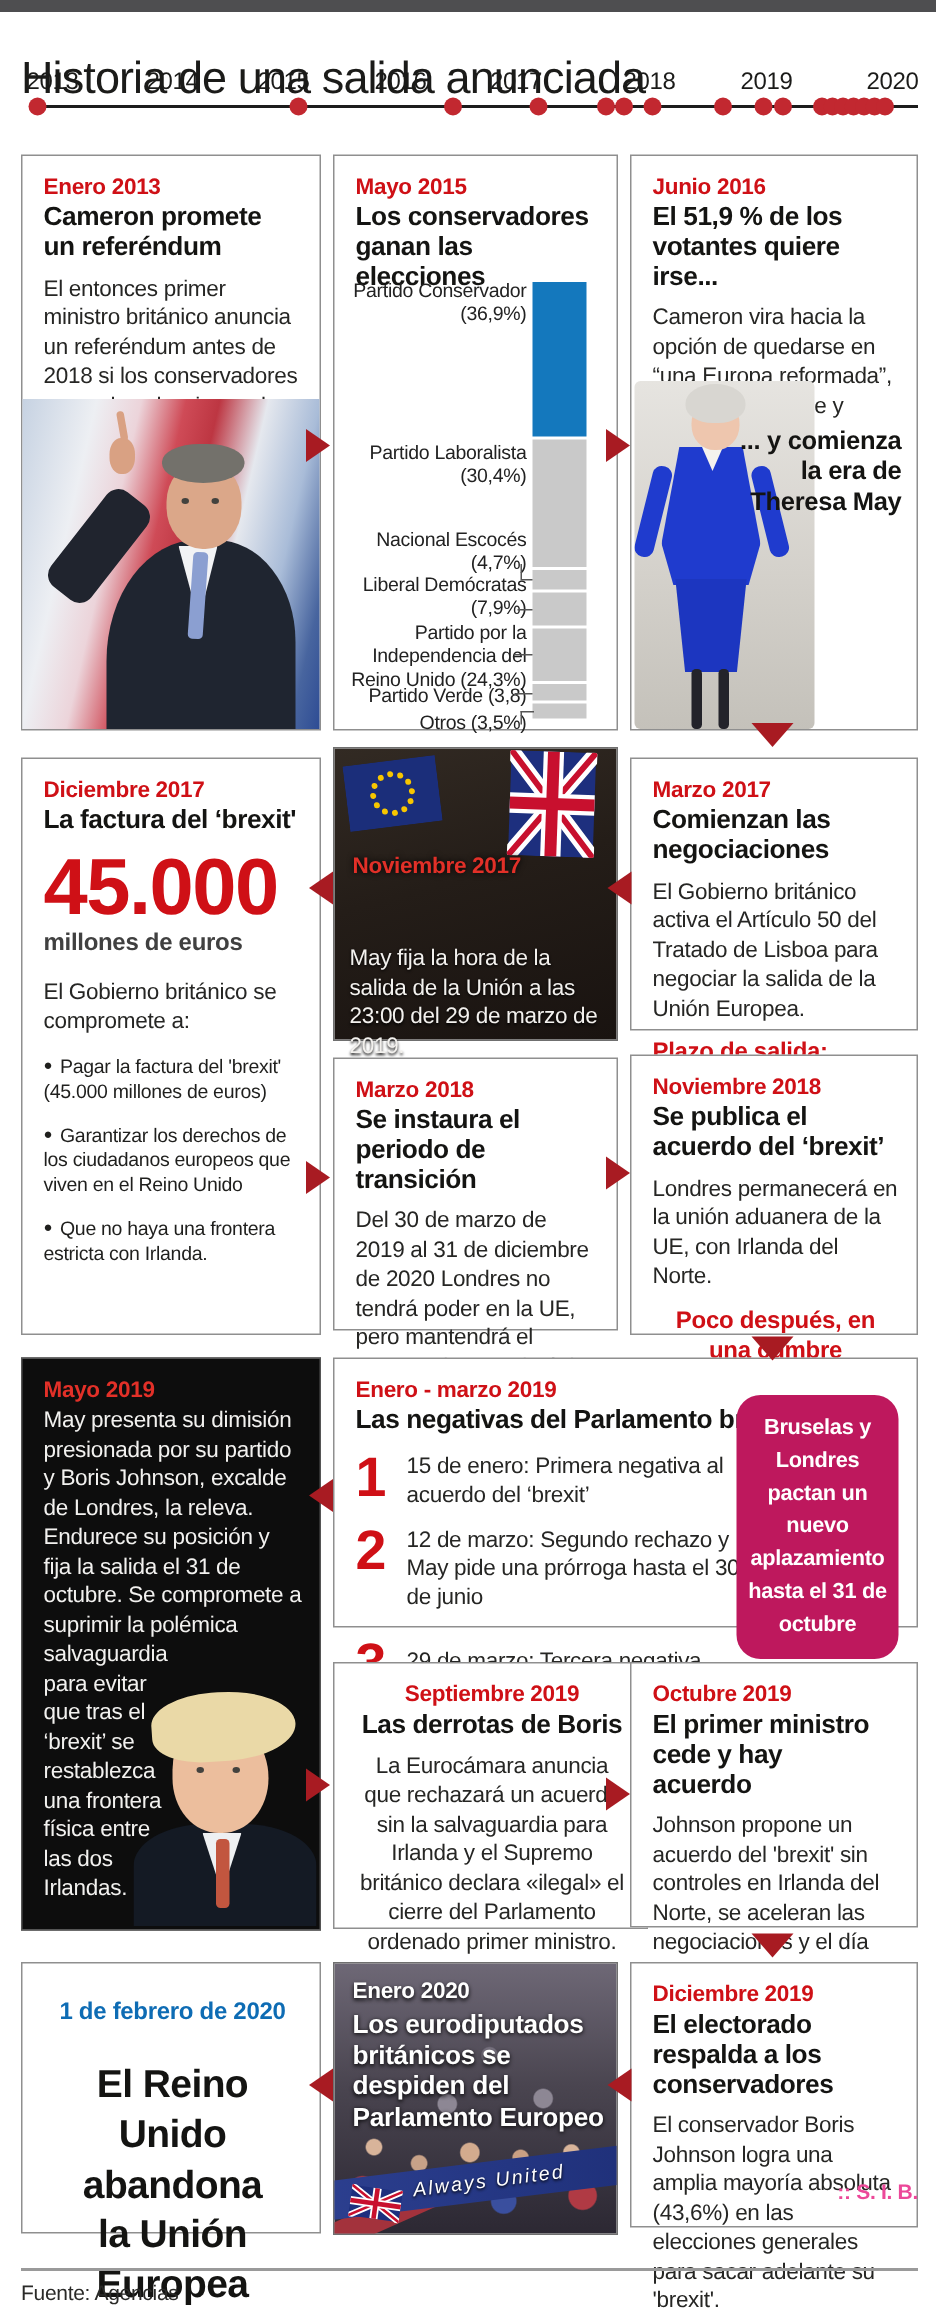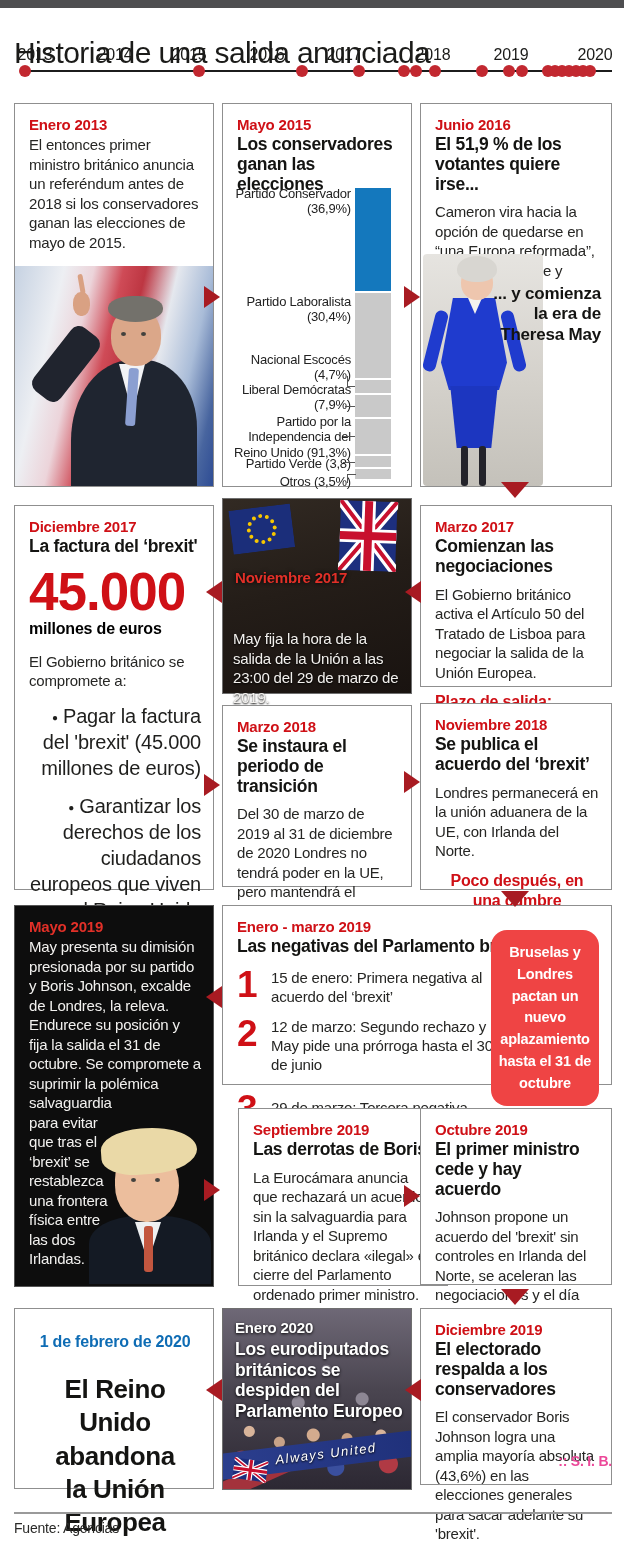--- a/index.html
+++ b/index.html
@@ -45,22 +45,22 @@
   .may-jacket{position:absolute;left:18px;top:44px;width:66px;height:92px;background:#1f3bce;clip-path:polygon(18% 0,82% 0,100% 70%,88% 100%,12% 100%,0 70%);}
   .may-blouse{position:absolute;left:45px;top:44px;width:14px;height:16px;background:#f4f2ee;clip-path:polygon(0 0,100% 0,50% 100%);}
   .may-arm-l{position:absolute;left:6px;top:56px;width:13px;height:62px;background:#1f3bce;transform:rotate(14deg);border-radius:6px;}
   .may-arm-r{position:absolute;left:84px;top:56px;width:13px;height:62px;background:#1f3bce;transform:rotate(-14deg);border-radius:6px;}
   .may-skirt{position:absolute;left:24px;top:132px;width:54px;height:62px;background:#1c36c0;clip-path:polygon(6% 0,94% 0,82% 100%,18% 100%);}
   .may-leg{position:absolute;top:192px;width:7px;height:40px;background:#23232a;border-radius:3px;}
   .b3-sub{position:absolute;right:10px;top:180px;width:126px;text-align:right;font-weight:bold;font-size:17px;line-height:1.2;color:#141412;}
   .b3-body2{position:absolute;right:8px;top:248px;width:118px;font-size:15px;line-height:1.3;color:#262624;}
   
   .bignum{color:#cf1016;font-weight:bold;font-size:53px;letter-spacing:-1px;line-height:1;margin:8px 0 0 0;}
-  .bigunit{color:#000000;font-weight:bold;font-size:16px;margin:2px 0 14px 0;}
-  .bullet{font-size:20px;line-height:1.3;margin:12px 0 0 0;text-align:right;}
+  .bigunit{color:#404040;font-weight:bold;font-size:16px;margin:2px 0 14px 0;}
+  .bullet{font-size:13px;line-height:1.3;margin:12px 0 0 0;}
   .bullet::before{content:"●\00a0\00a0";font-size:10px;position:relative;top:-2px;}
   
   .b5{background:linear-gradient(165deg,#322a23 0%,#241d18 45%,#191310 100%);border:1px solid #6f6f6f;padding-left:37px;}
   .b5 .date{color:#e23028;position:absolute;left:12px;top:68px;text-shadow:0 0 4px #000;}
   .b5-title{position:absolute;left:12px;top:88px;width:160px;font-weight:bold;font-size:17.5px;line-height:1.15;color:#fff;text-shadow:0 1px 3px #000;}
   .b5-body{position:absolute;left:10px;top:130px;width:172px;font-size:15px;line-height:1.3;color:#f3f1ee;text-shadow:0 1px 2px #000;}
   .flag-eu{position:absolute;left:8px;top:8px;transform:rotate(-7deg);}
   .flag-uk{position:absolute;right:14px;top:2px;transform:rotate(2deg);}
   
   .b9{background:#0d0d0d;border:1px solid #555;color:#fff;}
@@ -71,21 +71,21 @@
   .photo-boris{position:absolute;right:2px;bottom:2px;width:122px;height:158px;overflow:hidden;}
   .bj-hair{position:absolute;left:12px;top:2px;width:96px;height:46px;background:#ead9a7;border-radius:45% 55% 50% 40%;transform:rotate(-4deg);}
   .bj-face{position:absolute;left:26px;top:20px;width:64px;height:76px;background:#ecbe9d;border-radius:46% 54% 50% 50%;}
   .bj-suit{position:absolute;left:0;top:90px;width:122px;height:70px;background:#141a24;border-radius:40% 40% 0 0;}
   .bj-shirt{position:absolute;left:46px;top:96px;width:26px;height:40px;background:#eef0f2;clip-path:polygon(0 0,100% 0,50% 100%);}
   .bj-tie{position:absolute;left:55px;top:100px;width:9px;height:46px;background:#c2563f;border-radius:3px;}
   
   .negrow{display:flex;align-items:flex-start;margin-top:12px;width:258px;}
   .negnum{color:#cf1016;font-weight:bold;font-size:37px;line-height:0.85;width:34px;flex:0 0 34px;}
   .negtext{font-size:15px;line-height:1.25;color:#262624;}
-  .callout{position:absolute;right:12px;top:24px;width:96px;padding:12px 6px;background:#ef4444;border-radius:16px;
+  .callout{position:absolute;right:12px;top:24px;width:96px;padding:12px 6px;background:#be185d;border-radius:16px;
            color:#fff;font-weight:bold;font-size:14.5px;line-height:1.5;text-align:center;}
   
   .b13-date{color:#0e6cb4;font-weight:bold;font-size:16px;text-align:center;margin-top:14px;}
   .b13-title{font-weight:bold;font-size:26px;line-height:1.28;text-align:center;color:#141412;margin-top:22px;letter-spacing:-0.4px;}
   
   .b14{border:1px solid #6f6f6f;overflow:hidden;padding:0;
     background:
       radial-gradient(circle at 14% 68%,#d8b49a 0 5px,transparent 6px),
       radial-gradient(circle at 30% 74%,#c7a288 0 5px,transparent 6px),
       radial-gradient(circle at 48% 70%,#d3ab8e 0 6px,transparent 7px),
@@ -145,20 +145,21 @@
         <div class="tl-dot" style="left: 562px;"></div>
         <div class="tl-dot" style="left: 569px;"></div>
         <div class="tl-dot" style="left: 576px;"></div>
         <div class="tl-dot" style="left: 583px;"></div>
         <div class="tl-dot" style="left: 590px;"></div>
       </div>
   </div>
 
   <div class="box" style="left:14px;top:103px;width:200px;height:384px;">
     <p class="date">Enero 2013</p>
+    <p class="btitle" style="width:160px;">Cameron promete un referéndum</p>
     <p class="body">El entonces primer ministro británico anuncia un referéndum antes de 2018 si los conservadores ganan las elecciones de mayo de 2015.</p>
     <div class="photo-cameron">
       <div class="cam-sleeve"></div>
       <div class="cam-hand"></div>
       <div class="cam-finger"></div>
       <div class="cam-torso"></div>
       <div class="cam-shirt"></div>
       <div class="cam-tie"></div>
       <div class="cam-head"></div>
       <div class="cam-hair"></div>
@@ -176,21 +177,21 @@
         <div class="seg" style="height: 13px; margin-bottom: 2px; background: rgb(201, 201, 201);"></div>
         <div class="seg" style="height: 22px; margin-bottom: 2px; background: rgb(201, 201, 201);"></div>
         <div class="seg" style="height: 35px; margin-bottom: 2px; background: rgb(201, 201, 201);"></div>
         <div class="seg" style="height: 11px; margin-bottom: 2px; background: rgb(201, 201, 201);"></div>
         <div class="seg" style="height: 10px; margin-bottom: 2px; background: rgb(201, 201, 201);"></div>
       </div>
     <div class="chart-label" style="top:82px;">Partido Conservador (36,9%)</div>
     <div class="chart-label" style="top:190px;">Partido Laboralista (30,4%)</div>
     <div class="chart-label" style="top:248px;">Nacional Escocés (4,7%)</div>
     <div class="chart-label" style="top:278px;">Liberal Demócratas (7,9%)</div>
-    <div class="chart-label" style="top:310px;">Partido por la Independencia del Reino Unido (91,3%)</div>
+    <div class="chart-label" style="top:310px;">Partido por la Independencia del Reino Unido (24,3%)</div>
     <div class="chart-label" style="top:352px;">Partido Verde (3,8)</div>
     <div class="chart-label" style="top:370px;">Otros (3,5%)</div>
     <div class="conn" style="left:124px;top:272px;width:0;height:10px;border-left:1px solid #555;"></div>
     <div class="conn" style="left:124px;top:282px;width:8px;height:0;border-top:1px solid #555;"></div>
     <div class="conn" style="left:122px;top:302px;width:10px;height:0;border-top:1px solid #555;"></div>
     <div class="conn" style="left:120px;top:332px;width:12px;height:0;border-top:1px solid #555;"></div>
     <div class="conn" style="left:120px;top:358px;width:12px;height:0;border-top:1px solid #555;"></div>
     <div class="conn" style="left:124px;top:370px;width:8px;height:8px;border-left:1px solid #555;border-top:1px solid #555;"></div>
   </div>
 
@@ -304,21 +305,21 @@
       <div class="negnum">2</div>
       <div class="negtext">12 de marzo: Segundo rechazo y May pide una prórroga hasta el 30 de junio</div>
     </div>
     <div class="negrow" style="margin-top:18px;">
       <div class="negnum">3</div>
       <div class="negtext" style="padding-top:6px;">29 de marzo: Tercera negativa</div>
     </div>
     <div class="callout">Bruselas y Londres pactan un nuevo aplazamiento hasta el 31 de octubre</div>
   </div>
 
-  <div class="box" style="left:238px;top:1108px;width:210px;height:178px;">
+  <div class="box" style="left:222px;top:1108px;width:210px;height:178px;text-align:center;">
     <p class="date">Septiembre 2019</p>
     <p class="btitle">Las derrotas de Boris</p>
     <p class="body">La Eurocámara anuncia que rechazará un acuerdo sin la salvaguardia para Irlanda y el Supremo británico declara «ilegal» el cierre del Parlamento ordenado primer ministro.</p>
   </div>
 
   <div class="box" style="left:420px;top:1108px;width:192px;height:177px;">
     <p class="date">Octubre 2019</p>
     <p class="btitle" style="width:150px;">El primer ministro cede y hay acuerdo</p>
     <p class="body">Johnson propone un acuerdo del 'brexit' sin controles en Irlanda del Norte, se aceleran las negociaciones y el día 17 se anuncia el acuerdo.</p>
   </div>

